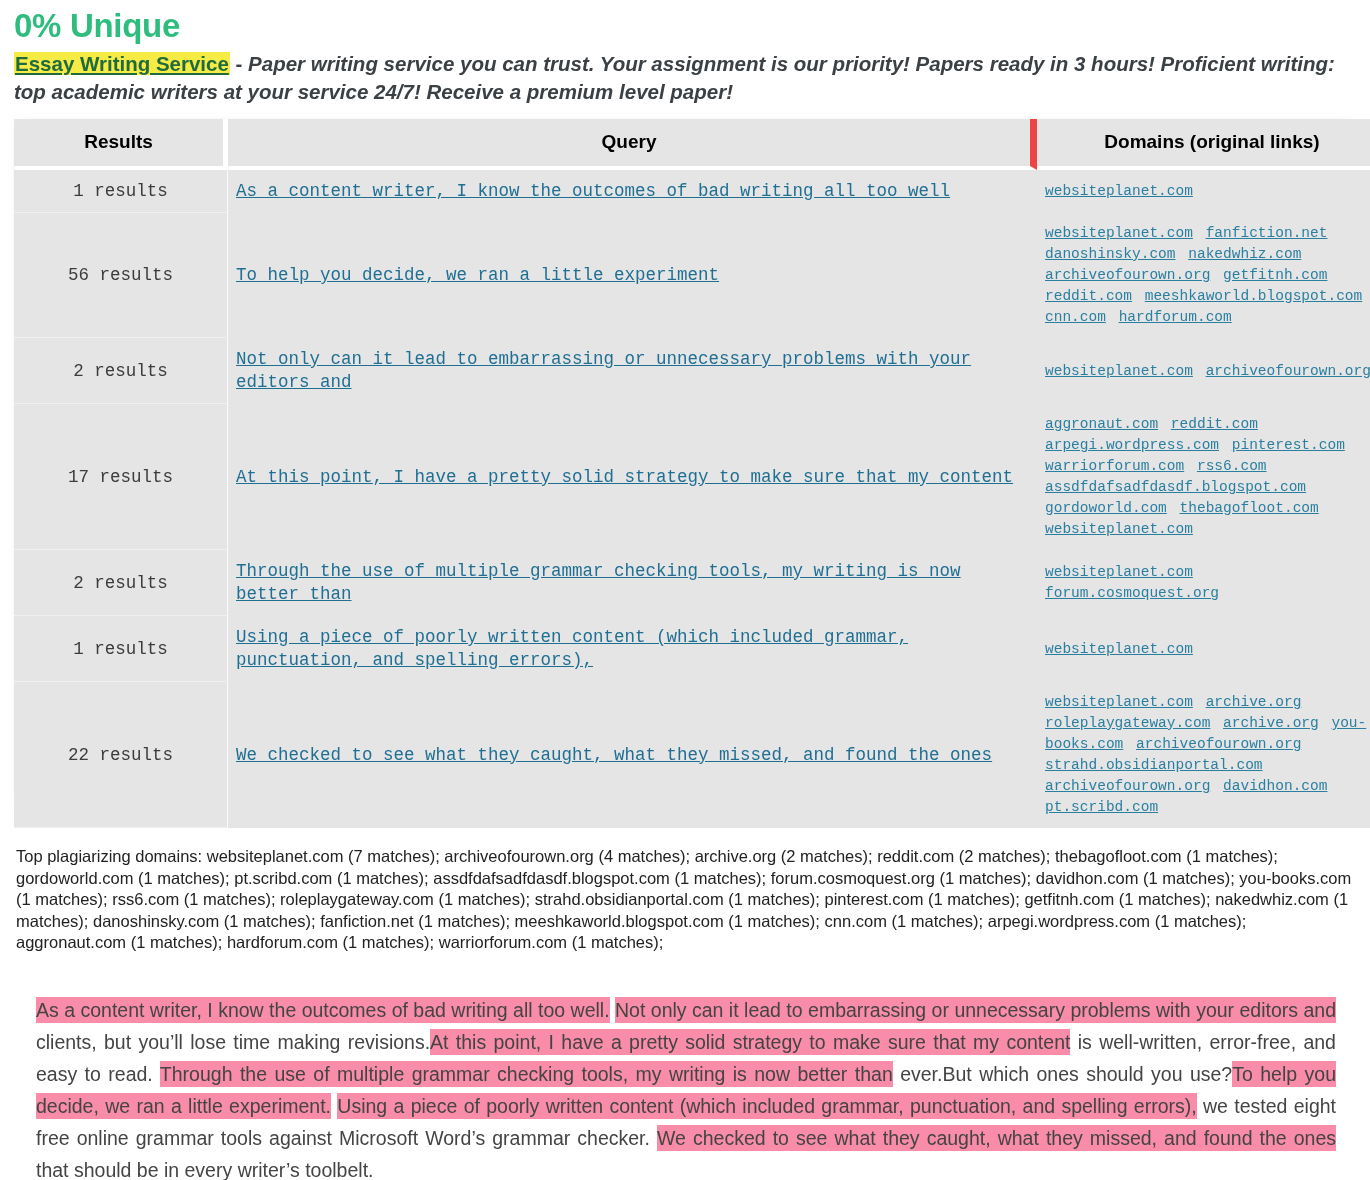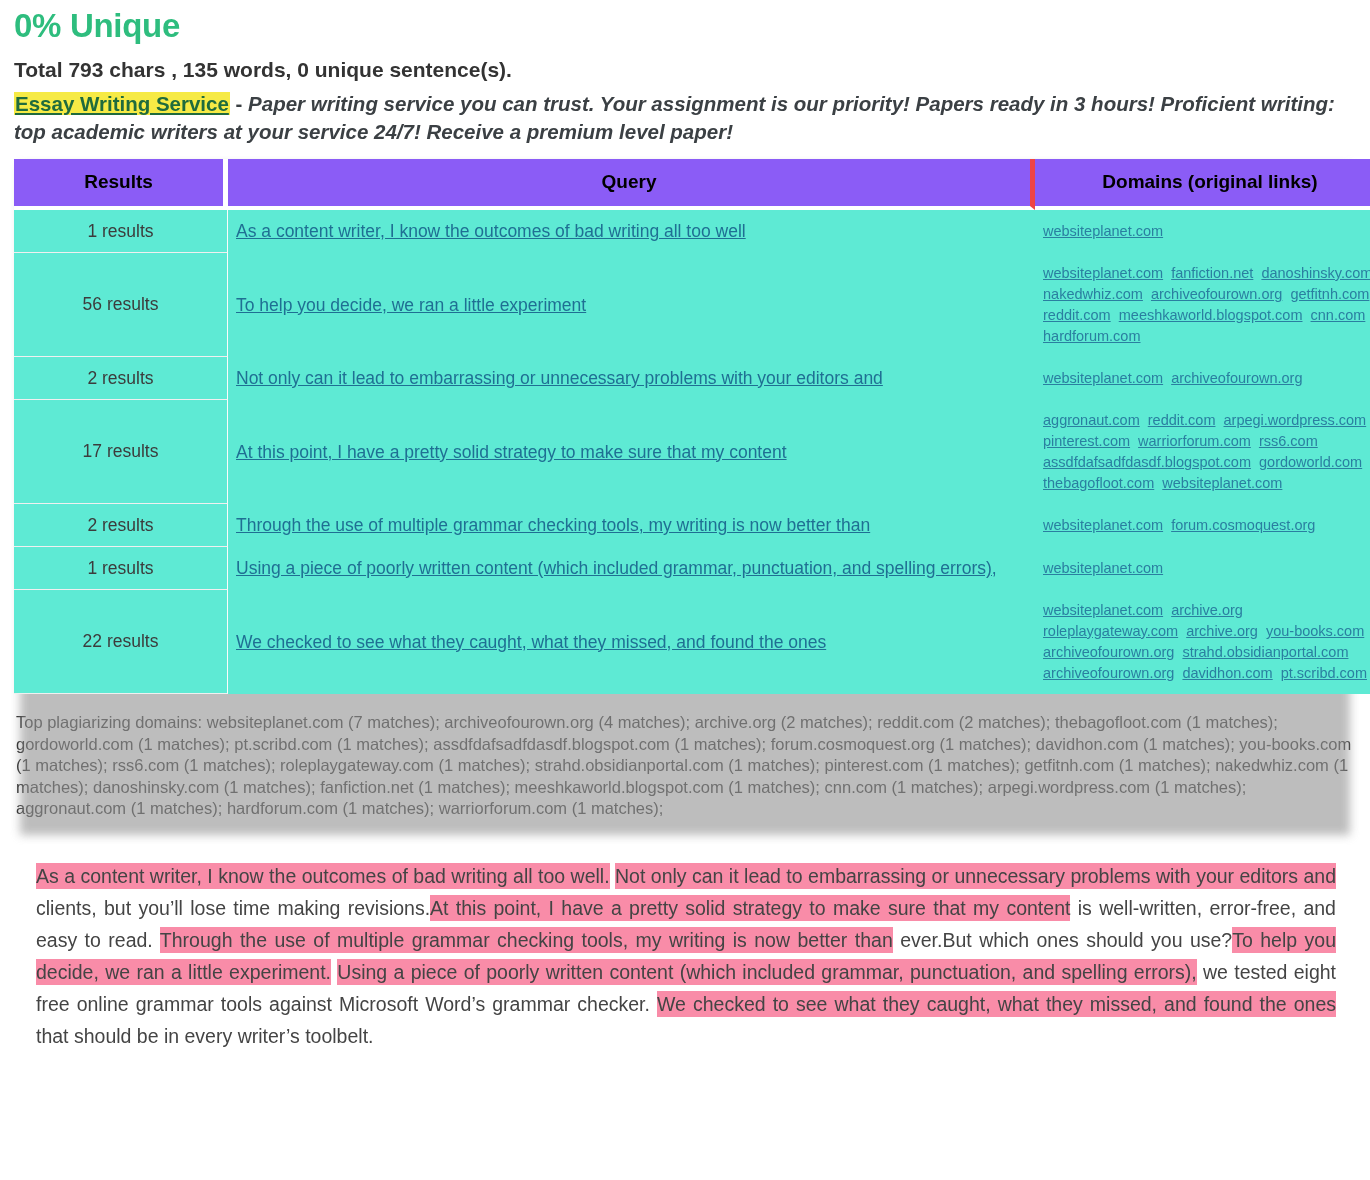--- a/index.html
+++ b/index.html
@@ -79,36 +79,37 @@
   table.results {
     position: relative;
     z-index: 1;
     border-collapse: separate;
     border-spacing: 0;
     width: 1330px;
     background: #ffffff;
     table-layout: fixed;
   }
   table.results th {
-    background: #8b5cf6;
+    background: #e5e5e5;
     font-size: 19px;
     font-weight: bold;
     color: #000000;
     text-align: center;
     padding: 12px 6px 13px 6px;
     border-bottom: 4px solid #ffffff;
   }
   th.col-results { width: 197px; border-right: 5px solid #ffffff; }
-  th.col-query   { width: 790px; border-right: 5px solid #ef4444; margin-top: 32px; }
+  th.col-query   { width: 790px; border-right: 7px solid #ef4444; margin-top: 32px; }
   th.col-domains { width: 338px; }
 
   table.results td {
     vertical-align: middle;
     padding: 10px 8px;
-    background: #5eead4;
+    background: #e5e5e5;
+    font-family: Liberation Mono, monospace;
   }
   td.cell-results {
     text-align: center;
     font-size: 17.5px;
     color: #3c3c3c;
     border-bottom: 1px solid #f0f0f0;
     border-right: 1px solid #fbfbfb;
   }
   td.cell-query {
     padding-left: 13px;
@@ -165,21 +166,20 @@
     -webkit-box-decoration-break: clone;
   }
 </style>
 </head>
 <body>
 
 <div class="page">
 
   <div class="unique-heading">0% Unique</div>
 
-  <div class="totals-line">Total 793 chars , 135 words, 0 unique sentence(s).</div>
 
   <div class="promo-line">
     <a class="promo-link">Essay Writing Service</a><span class="promo-sep"> - </span><span>Paper writing service you can trust. Your assignment is our priority! Papers ready in 3 hours! Proficient writing: top academic writers at your service 24/7! Receive a premium level paper!</span>
   </div>
 
   <div class="table-wrap">
     <div class="table-shadow"></div>
     <table class="results">
       <thead>
         <tr>

